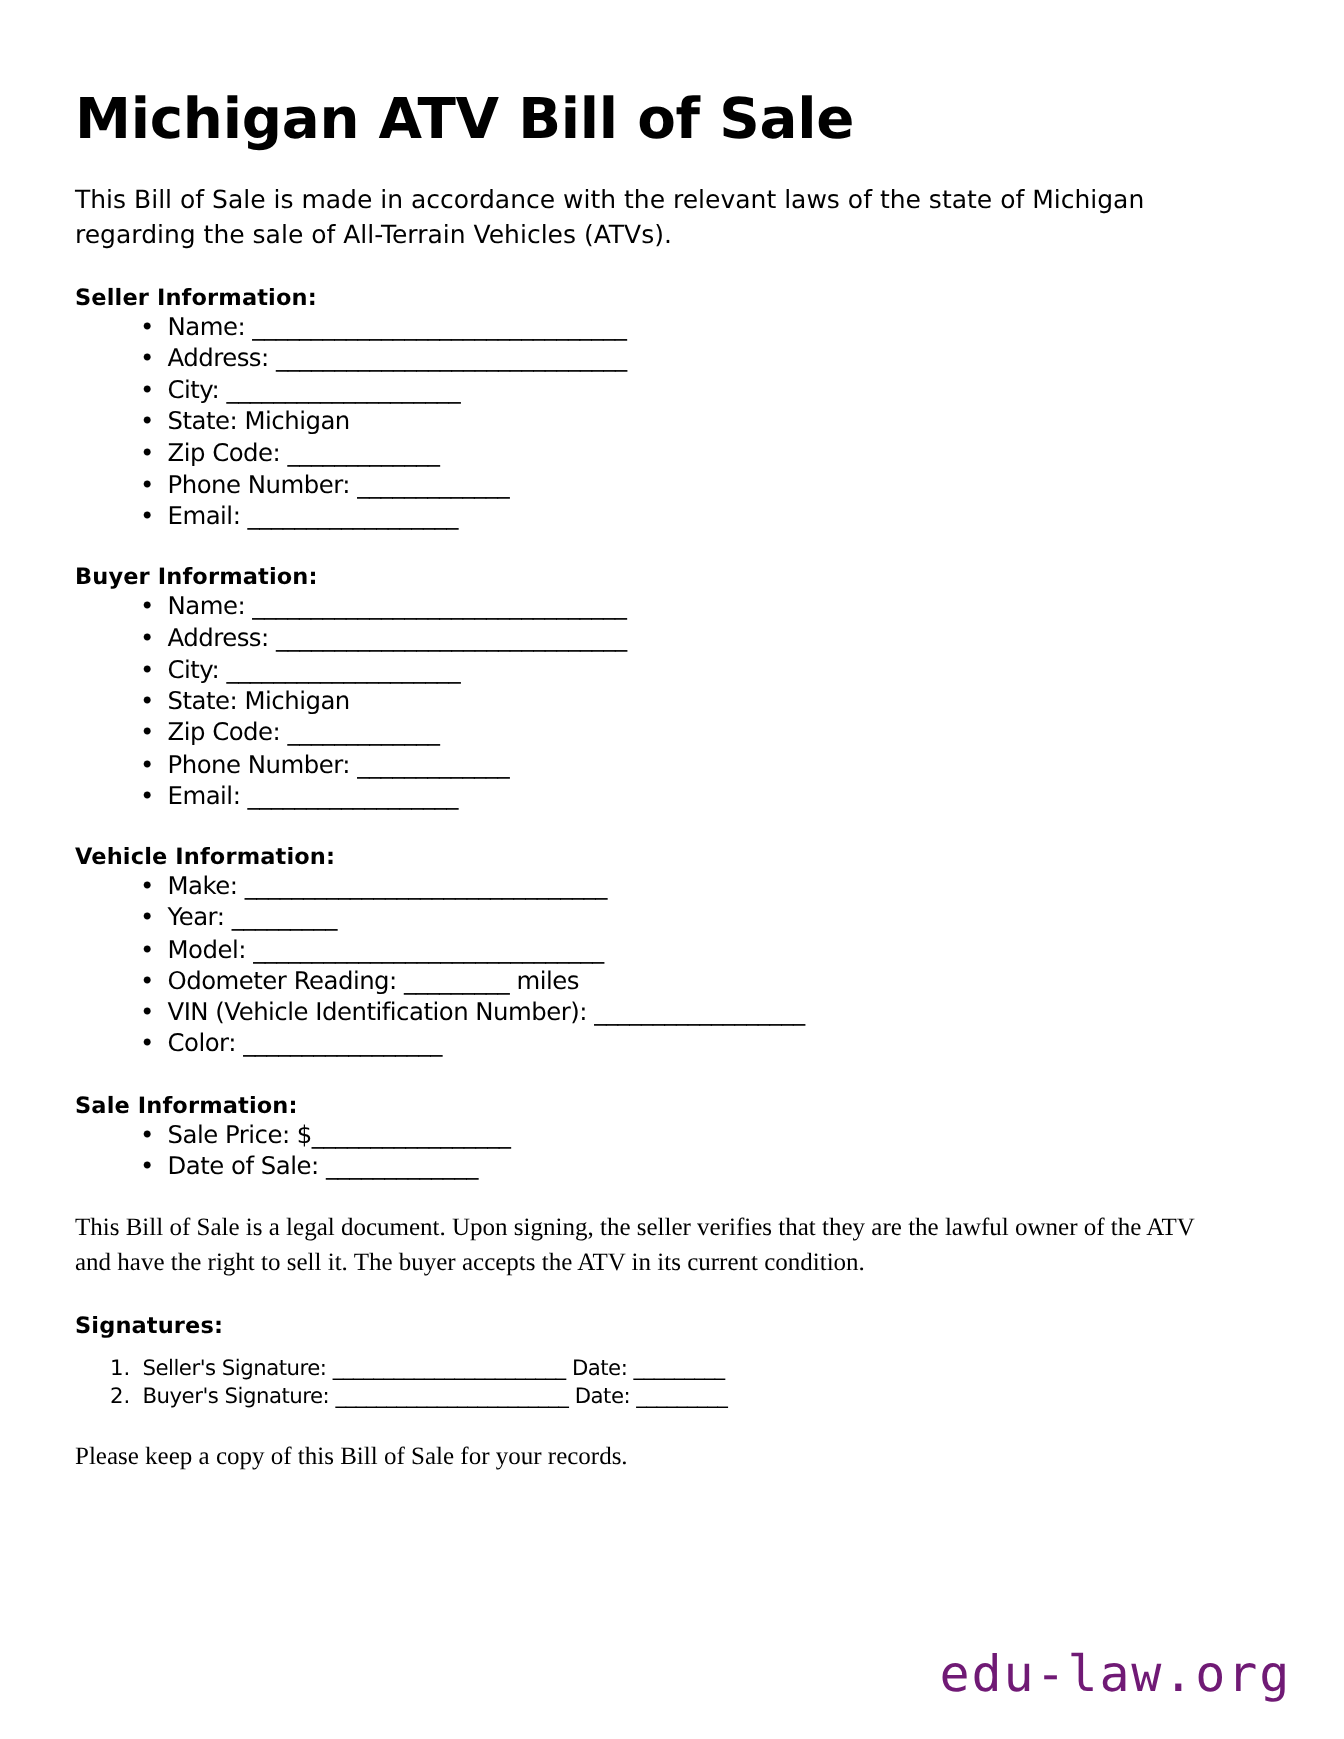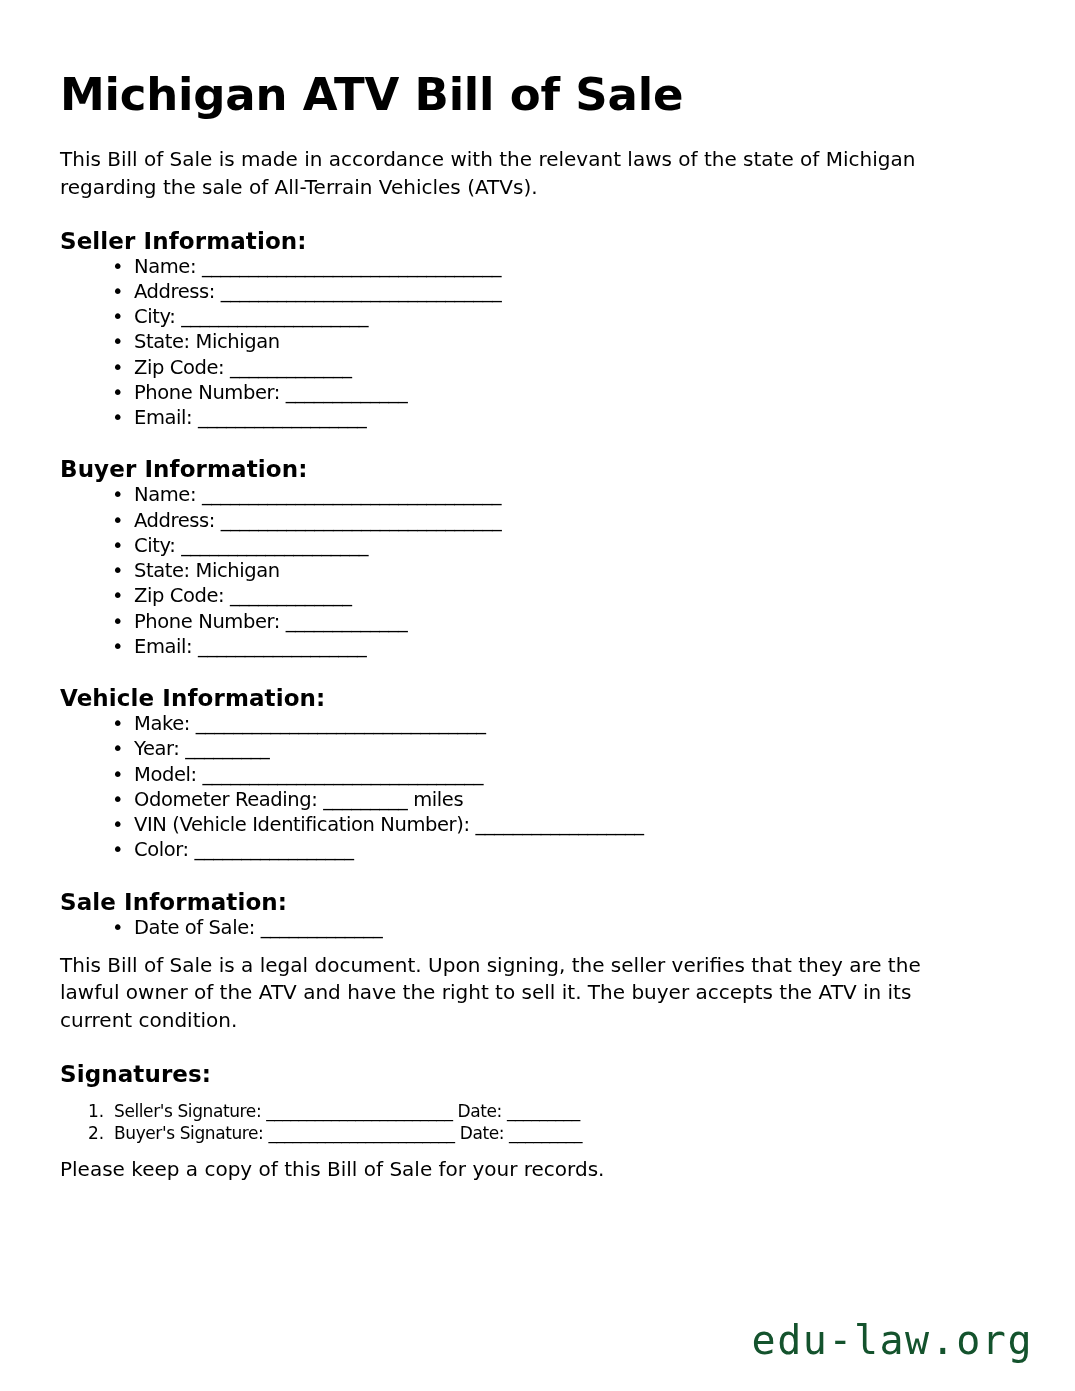--- a/index.html
+++ b/index.html
@@ -40,26 +40,27 @@
   }
 
   
   .para {
     font-size: 20px;
     line-height: 1.38;
     margin: 26px 0 0 0;
     max-width: 905px;
   }
   .para.tight {
-    margin-top: 12px;
+    margin-top: 24px;
+    font-family: Liberation Serif, serif;
   }
 
   
   .section-heading {
-    font-size: 23px;
+    font-size: 18px;
     font-weight: bold;
     margin: 26px 0 0 0;
     letter-spacing: 0.1px;
   }
 
   
   ul.field-list {
     list-style: none;
     margin: 0 0 0 0;
     padding: 0 0 0 52px;
@@ -107,21 +108,21 @@
     letter-spacing: -0.4px;
   }
 
   
   .watermark {
     position: absolute;
     right: 42px;
     bottom: 28px;
     font-family: "DejaVu Sans Mono", "Liberation Mono", monospace;
     font-size: 40px;
-    color: #14532d;
+    color: #701a75;
     letter-spacing: 1.5px;
     white-space: nowrap;
   }
 </style>
 </head>
 <body>
 
 <div class="page">
 
   <h1 class="doc-title">Michigan ATV Bill of Sale</h1>
@@ -155,20 +156,21 @@
     <li><span class="blank">Make: _______________________________</span></li>
     <li><span class="blank">Year: _________</span></li>
     <li><span class="blank">Model: ______________________________</span></li>
     <li><span class="blank">Odometer Reading: _________ miles</span></li>
     <li><span class="blank">VIN (Vehicle Identification Number): __________________</span></li>
     <li><span class="blank">Color: _________________</span></li>
   </ul>
 
   <h2 class="section-heading">Sale Information:</h2>
   <ul class="field-list">
+    <li><span class="blank">Sale Price: $_________________</span></li>
     <li><span class="blank">Date of Sale: _____________</span></li>
   </ul>
 
   <p class="para tight">This Bill of Sale is a legal document. Upon signing, the seller verifies that they are the lawful owner of the ATV and have the right to sell it. The buyer accepts the ATV in its current condition.</p>
 
   <h2 class="section-heading">Signatures:</h2>
   <ol class="sig-list">
     <li><span class="blank">Seller's Signature: _______________________  Date: _________</span></li>
     <li><span class="blank">Buyer's Signature: _______________________  Date: _________</span></li>
   </ol>

